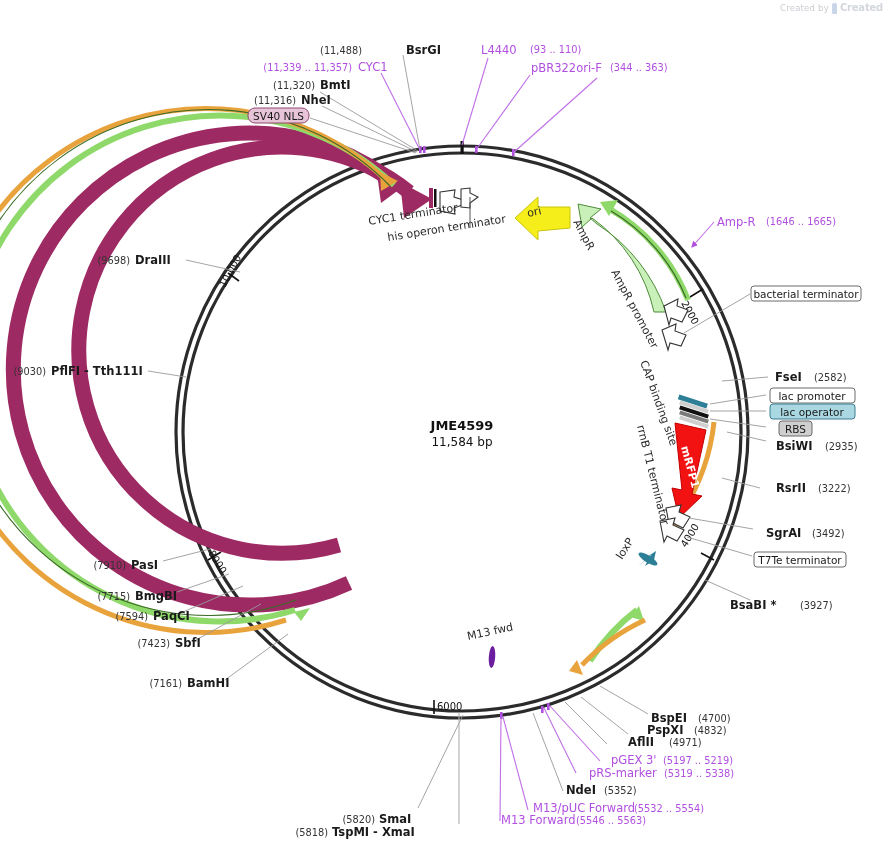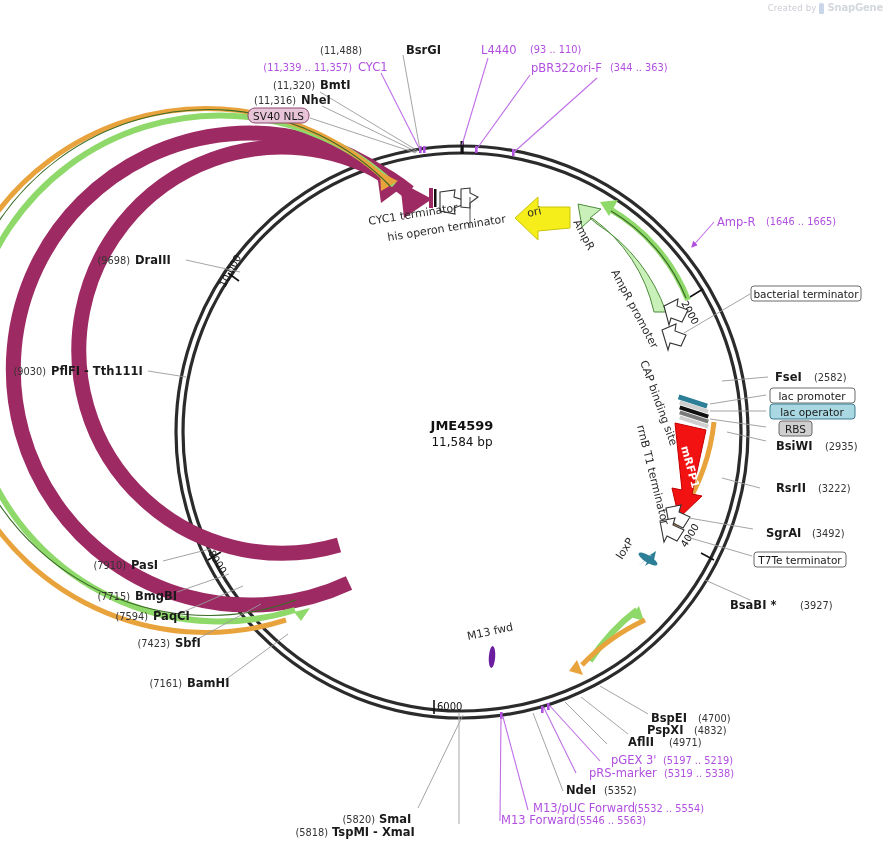--- a/index.html
+++ b/index.html
@@ -25,21 +25,21 @@
   .ldr{stroke:#9a9a9a;stroke-width:.9;fill:none;}
   .ldr-p{stroke:#c06fe8;stroke-width:1.1;fill:none;}
   .ldr-g{stroke:#b0b0b0;stroke-width:1.1;fill:none;}
 </style>
 </head>
 <body>
 
 <div class="snapgene-credit">
   <span>Created by</span>
   <span class="sg-mark"></span>
-  <span class="sg-name">SnapGene</span>
+  <span class="sg-name">Created</span>
 </div>
 
 <svg id="map" viewBox="0 0 889 849">
   <defs>
     <marker id="ah-purple" markerWidth="6" markerHeight="6" refX="5" refY="3" orient="auto">
       <path d="M0,0 L6,3 L0,6 z" fill="#b14fe0"></path>
     </marker>
   </defs>
 
   <g>

